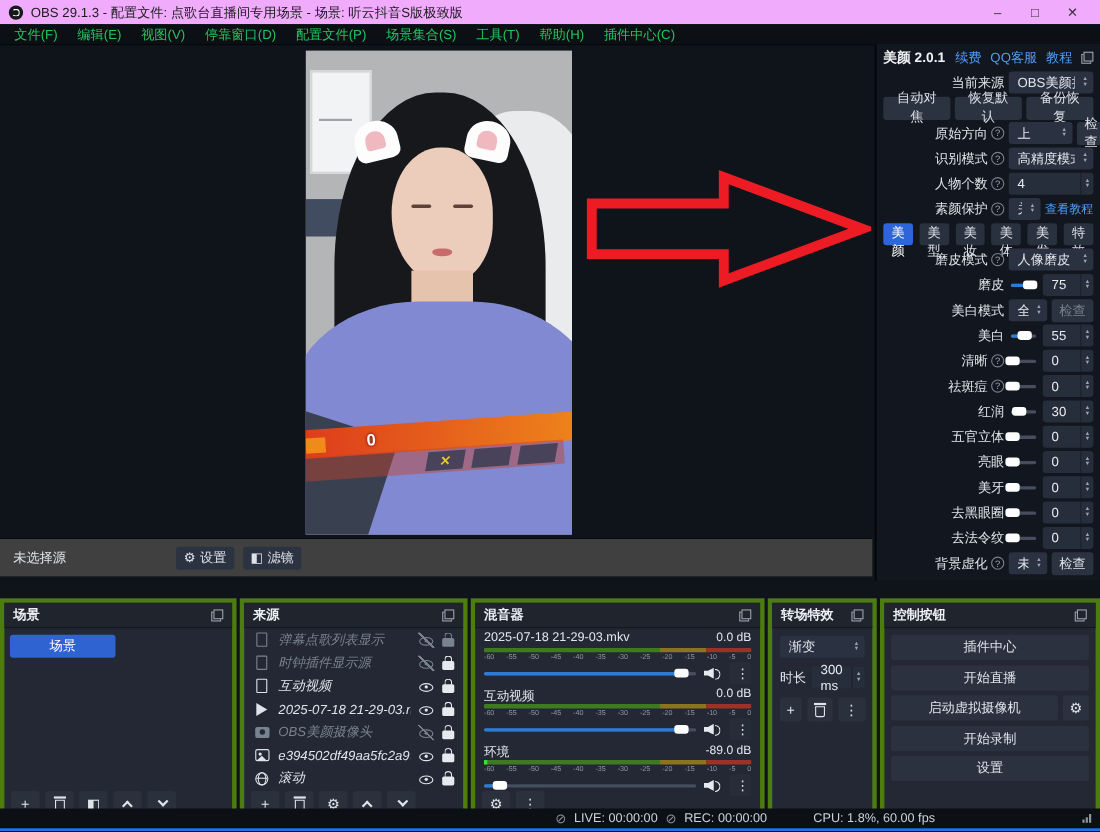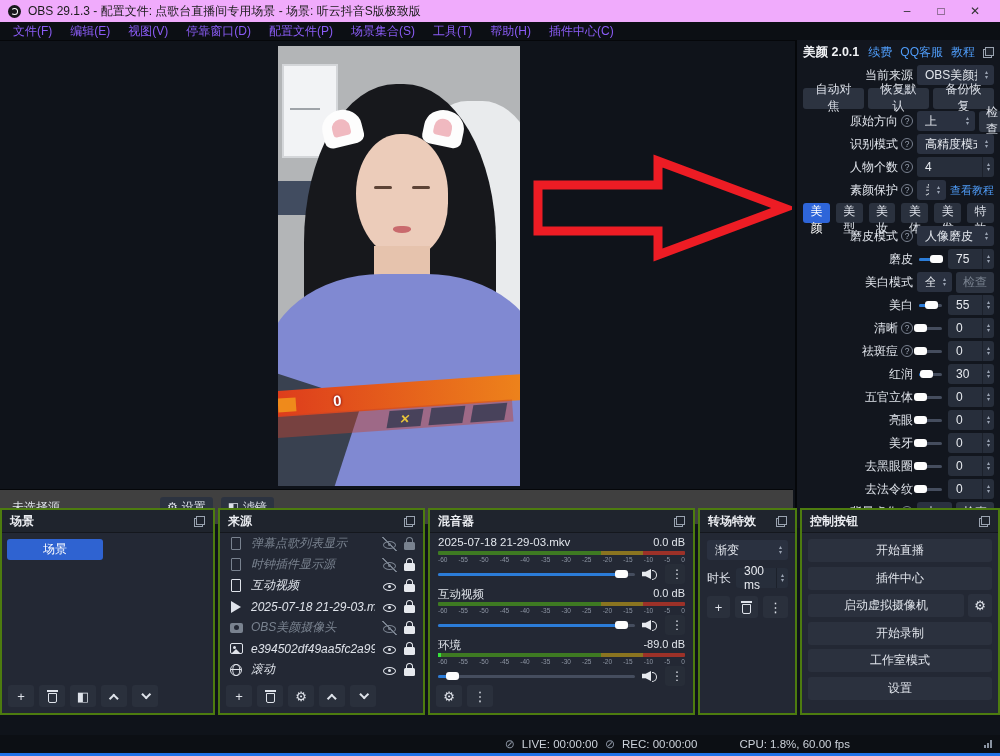--- a/index.html
+++ b/index.html
@@ -8,21 +8,21 @@
 
   
   .titlebar{position:absolute;left:0;top:0;width:1000px;height:22px;background:#f0abfc;color:#1b1b1b;
     display:flex;align-items:center;padding:0 8px;font-size:12px;}
   .tb-logo{width:13px;height:13px;border-radius:50%;background:#17181c;position:relative;margin-right:7px;flex:none;}
   .tb-logo::after{content:'';position:absolute;left:3px;top:3px;width:5px;height:5px;border-radius:50%;border:1.5px solid #fff;border-left-color:transparent;}
   .tb-title{white-space:nowrap;overflow:hidden;}
   .tb-ctrls{margin-left:auto;display:flex;}
   .tb-btn{width:34px;height:22px;display:flex;align-items:center;justify-content:center;font-size:12px;color:#333;}
   .menubar{position:absolute;left:0;top:22px;width:1000px;height:19px;background:#0c0f14;display:flex;align-items:center;padding:0 4px;border-bottom:1px solid #05070a;}
-  .menu-item{font-size:12px;color:#8b5cf6;padding:0 9px;line-height:18px;}
+  .menu-item{font-size:12px;color:#22c55e;padding:0 9px;line-height:18px;}
 
   
   .btn{background:#2c3340;border:none;border-radius:3px;color:#dce0e8;font-size:12px;height:21px;
     display:inline-flex;align-items:center;justify-content:center;padding:0 7px;gap:4px;}
   .btn.dim{color:#79828f;}
   .sqbtn{width:26px;height:22px;background:#2a303c;border:none;border-radius:3px;color:#dfe3ea;
     display:inline-flex;align-items:center;justify-content:center;font-size:13px;}
   .dd{height:20px;background:#2a3140;border-radius:3px;display:flex;align-items:center;padding:0 2px 0 8px;gap:4px;min-width:0;}
   .dd-v{font-size:12px;color:#e2e6ec;flex:1;white-space:nowrap;overflow:hidden;}
   .arrs{display:flex;flex-direction:column;align-items:center;line-height:5px;font-size:6px;color:#9aa3b2;padding:0 4px;}
@@ -108,21 +108,21 @@
     color:#e8c53a;font-size:12px;font-weight:bold;}
   .v-chip{position:absolute;left:0;top:352px;width:18px;height:14px;background:#ef8a1b;transform:rotate(-4deg);}
   .arrow-svg{position:absolute;left:532px;top:153px;}
 
   
   .props{position:absolute;left:0;top:489px;width:793px;height:35px;background:#404040;border-top:1px solid #05070a;
     display:flex;align-items:center;padding:0 12px;gap:8px;}
   .props-label{font-size:12px;color:#dfe3ea;width:140px;}
 
   
-  .dock{position:absolute;top:508px;background:#232834;border:2px solid #4d7c0f;}
+  .dock{position:absolute;top:544px;background:#232834;border:4px solid #4d7c0f;}
   .dock-head{height:23px;background:#1f242d;border-bottom:1px solid #14171d;display:flex;align-items:center;padding:0 8px;}
   .dock-title{font-size:12px;font-weight:bold;color:#eceef2;flex:1;}
   .dock-body{position:relative;height:calc(100% - 24px);}
   .dock-toolbar{position:absolute;left:6px;bottom:5px;display:flex;gap:5px;}
   #dock-scenes{left:0;width:215px;height:207px;}
   #dock-sources{left:218px;width:207px;height:207px;}
   #dock-mixer{left:428px;width:267px;height:207px;}
   #dock-transitions{left:698px;width:99px;height:207px;}
   #dock-controls{left:800px;width:200px;height:207px;}
 
@@ -808,28 +808,27 @@
       </div>
     </div>
   </div>
 
   <div class="dock" id="dock-controls">
     <div class="dock-head">
       <span class="dock-title">控制按钮</span>
       <span class="i-pop"></span>
     </div>
     <div class="dock-body ctl-body">
+      <button class="ctl-btn">插件中心</button>
       <button class="ctl-btn">开始直播</button>
-      <button class="ctl-btn">插件中心</button>
       <div class="ctl-row">
         <button class="ctl-btn">启动虚拟摄像机</button>
         <button class="ctl-gear"><span>⚙</span></button>
       </div>
       <button class="ctl-btn">开始录制</button>
-      <button class="ctl-btn">工作室模式</button>
       <button class="ctl-btn">设置</button>
     </div>
   </div>
 
   <div class="statusbar">
     <span class="st-spacer"></span>
     <span class="st-ic">⊘</span>
     <span>LIVE: 00:00:00</span>
     <span class="st-ic">⊘</span>
     <span>REC: 00:00:00</span>

